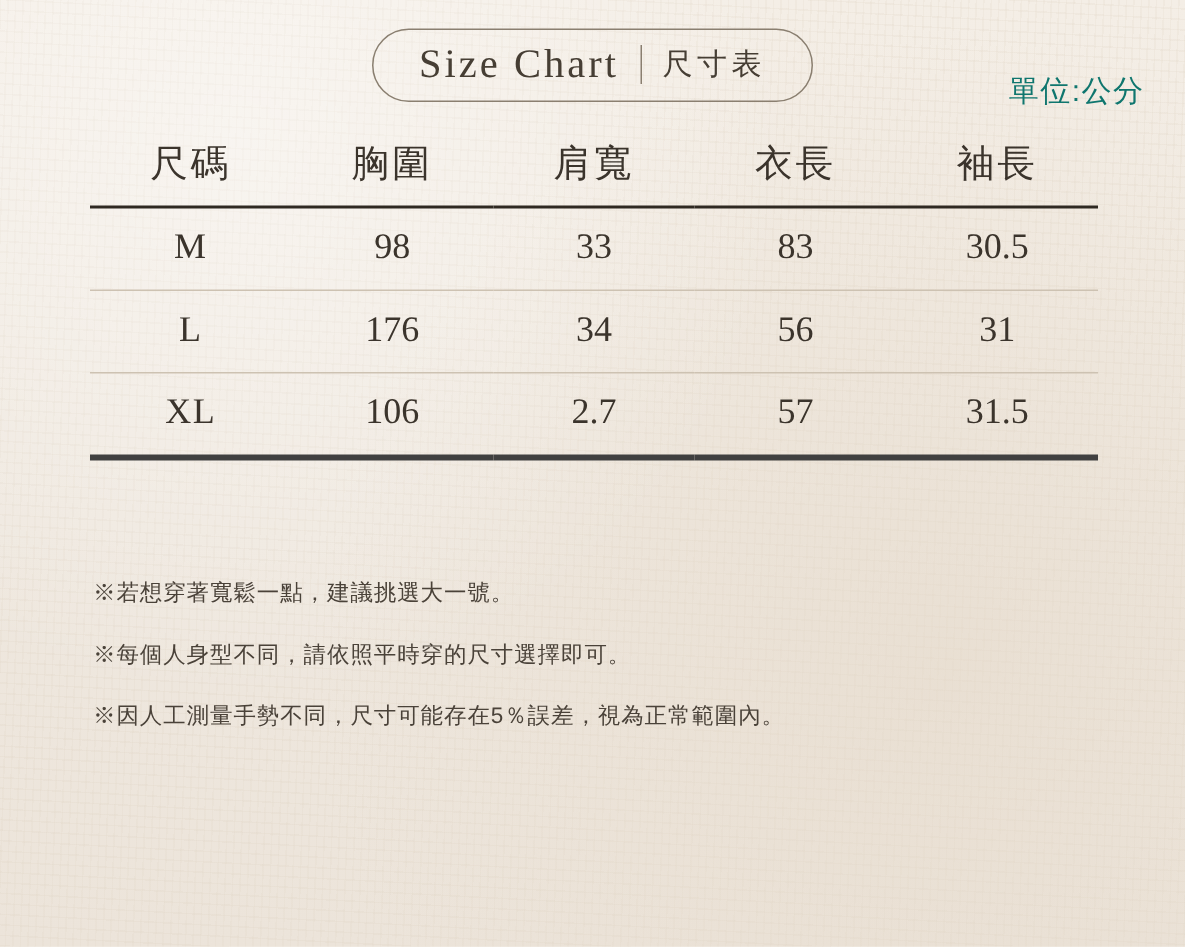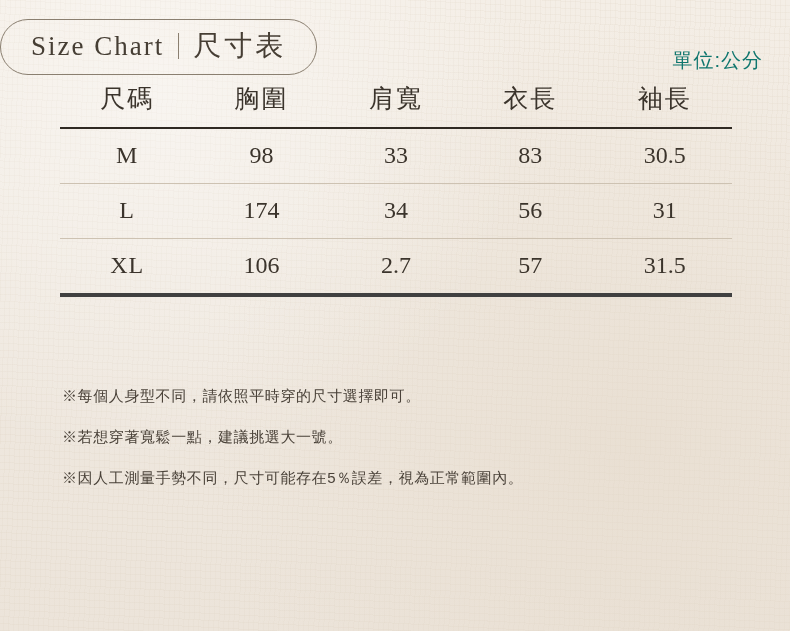--- a/index.html
+++ b/index.html
@@ -33,20 +33,21 @@
     height: 631px;
   }
 
   
   .title-wrap {
     position: absolute;
     left: 0;
     right: 0;
     top: 19px;
     display: flex;
+    justify-content: center;
   }
   .title-pill {
     border: 1px solid #8a7f70;
     border-radius: 30px;
     padding: 7px 30px 9px 30px;
     display: flex;
     align-items: center;
     gap: 14px;
     background: transparent;
   }
@@ -55,42 +56,42 @@
     letter-spacing: 2px;
     color: #463e34;
     font-family: "Liberation Serif", serif;
   }
   .title-sep {
     width: 1px;
     height: 26px;
     background: #8a7f70;
   }
   .title-zh {
-    font-size: 28px;
+    font-size: 20px;
     letter-spacing: 3px;
     color: #463e34;
     font-family: "Liberation Serif", serif;
   }
 
   
   .unit-note {
     position: absolute;
     right: 27px;
     top: 47px;
     font-size: 20px;
     letter-spacing: 1px;
     color: #0f766e;
     font-family: "Liberation Sans", sans-serif;
   }
 
   
   .table-wrap {
     position: absolute;
     left: 60px;
-    top: 76px;
+    top: 86px;
     width: 672px;
   }
   table.size-table {
     width: 100%;
     border-collapse: collapse;
     table-layout: fixed;
   }
   table.size-table th {
     font-weight: normal;
     font-size: 25px;
@@ -166,34 +167,34 @@
       <tbody>
         <tr>
           <td class="size-label">M</td>
           <td>98</td>
           <td>33</td>
           <td>83</td>
           <td>30.5</td>
         </tr>
         <tr>
           <td class="size-label">L</td>
-          <td>174</td>
+          <td>176</td>
           <td>34</td>
           <td>56</td>
           <td>31</td>
         </tr>
         <tr>
           <td class="size-label">XL</td>
           <td>106</td>
           <td>2.7</td>
           <td>57</td>
           <td>31.5</td>
         </tr>
       </tbody>
     </table>
   </div>
 
   <div class="notes">
+    <div class="note-line">※若想穿著寬鬆一點，建議挑選大一號。</div>
     <div class="note-line">※每個人身型不同，請依照平時穿的尺寸選擇即可。</div>
-    <div class="note-line">※若想穿著寬鬆一點，建議挑選大一號。</div>
     <div class="note-line">※因人工測量手勢不同，尺寸可能存在5％誤差，視為正常範圍內。</div>
   </div>
 </div>
 
 </body></html>

